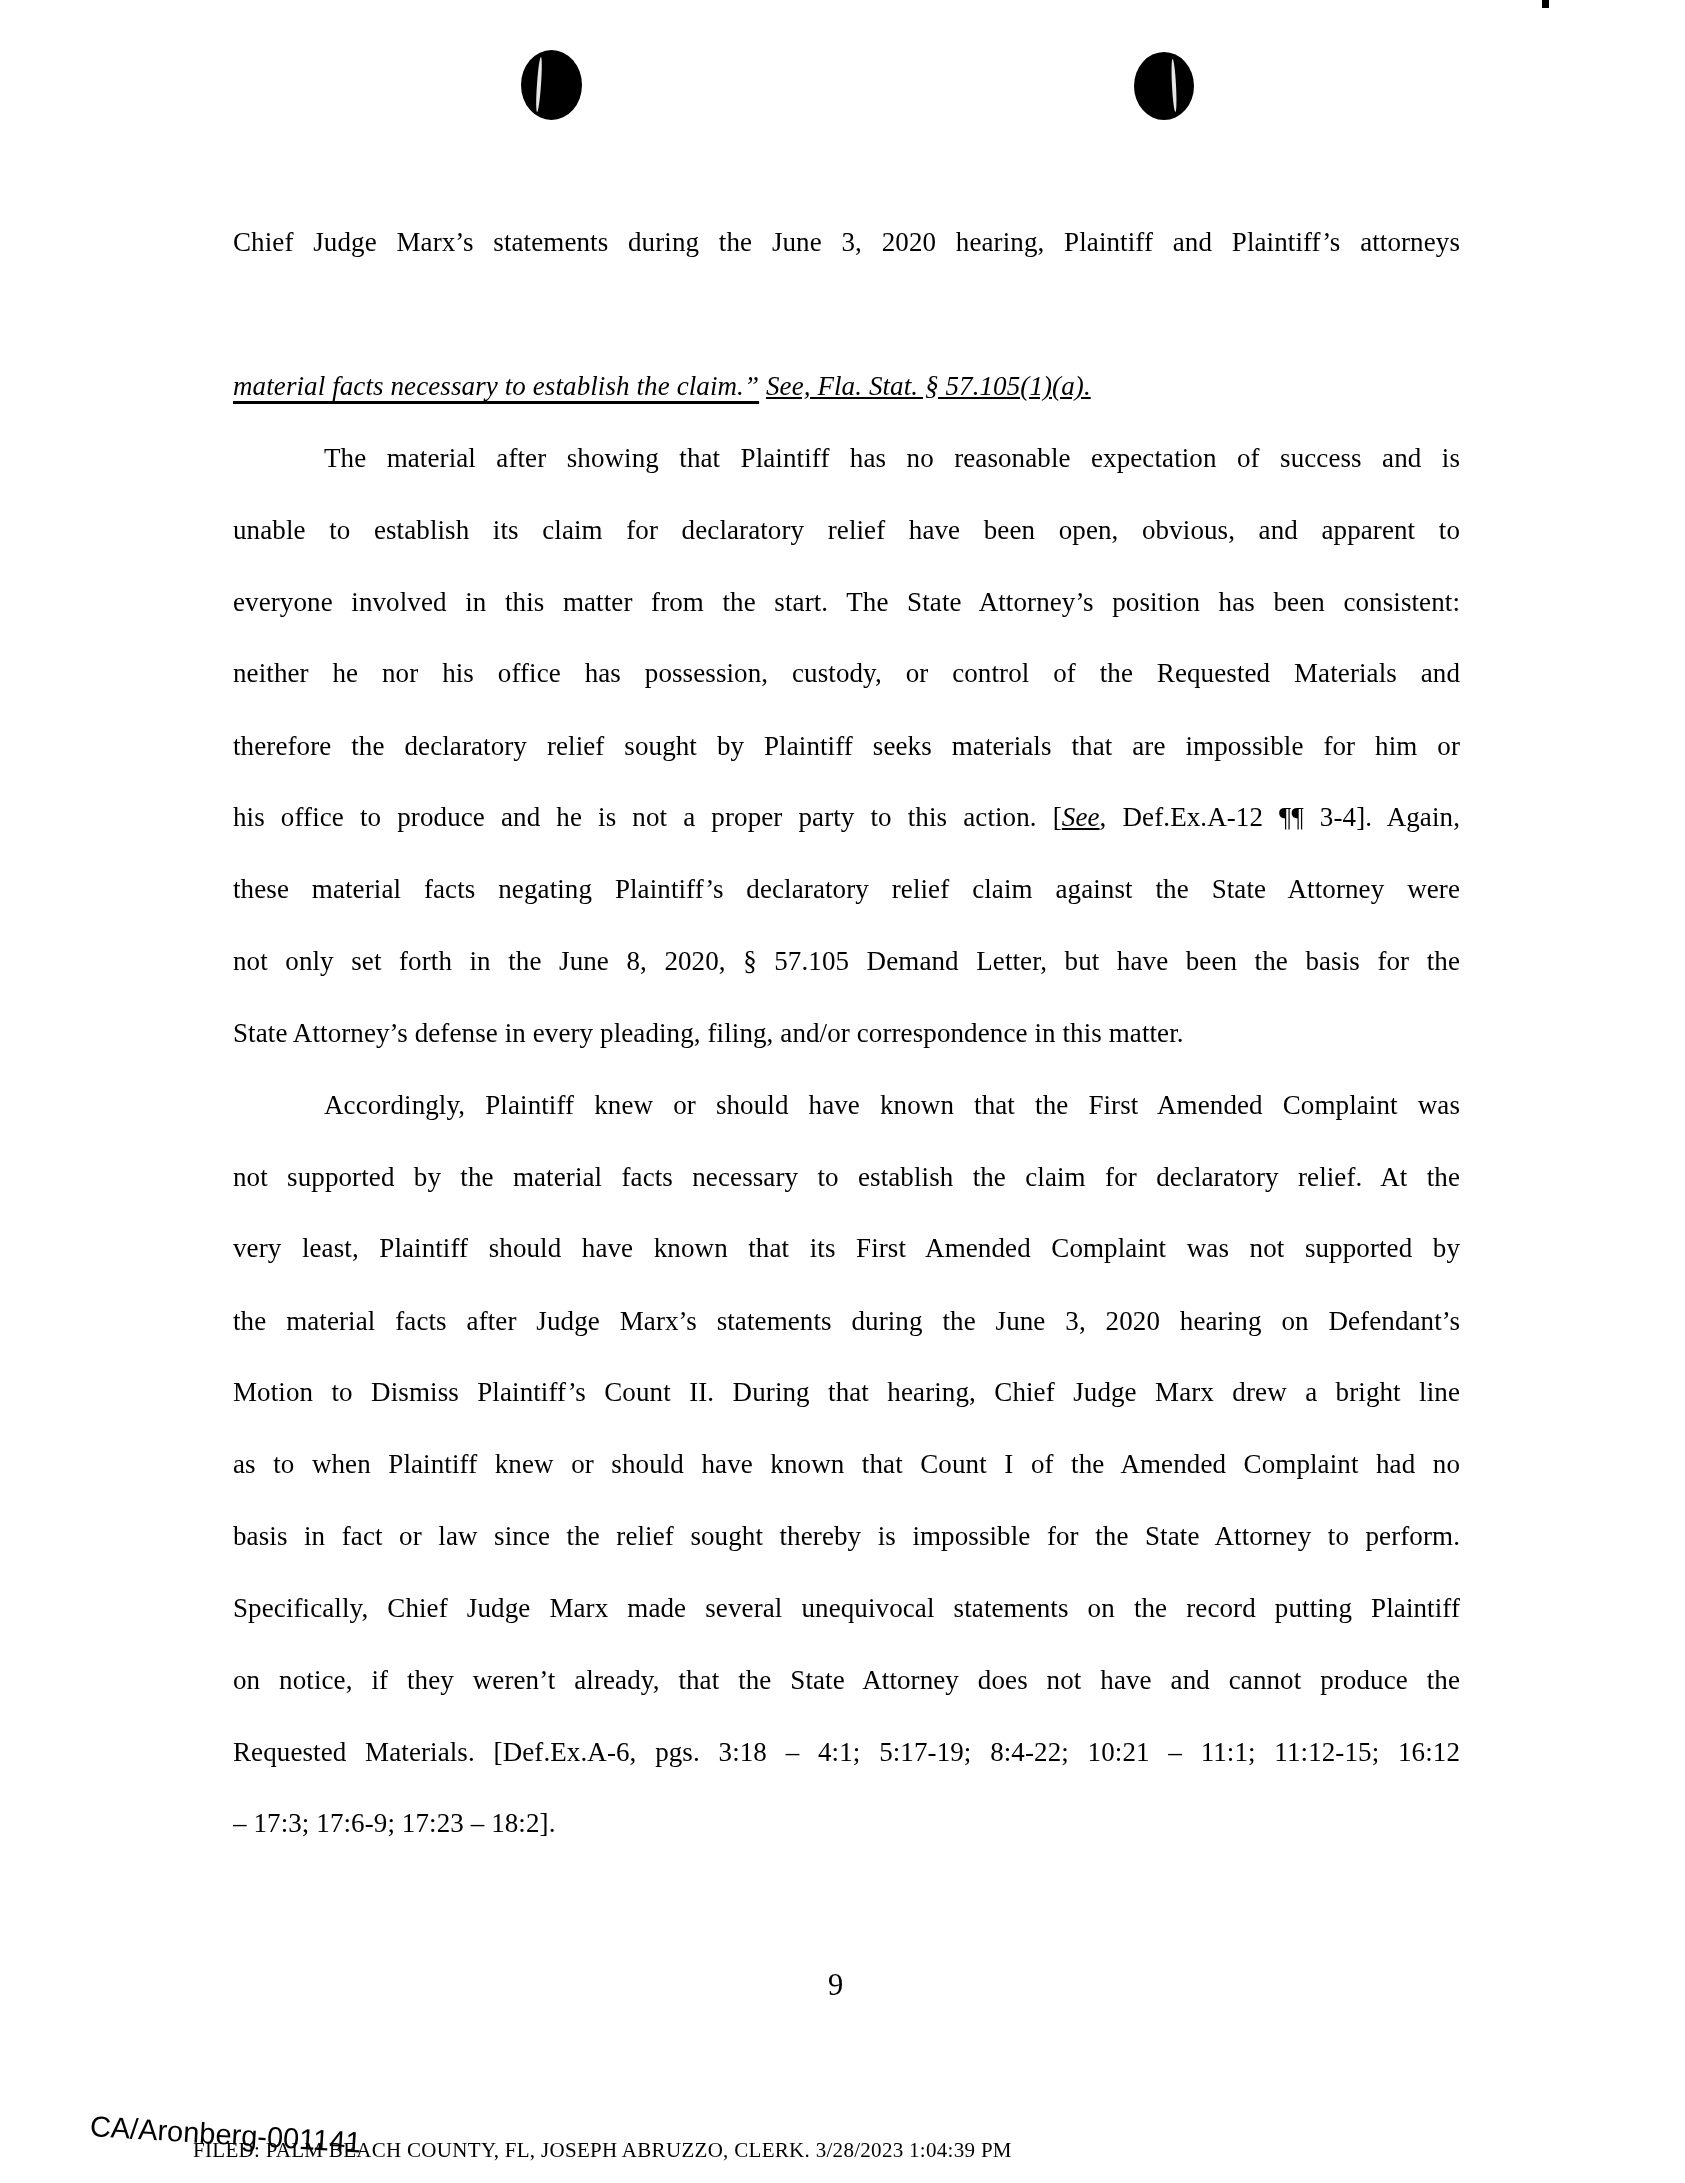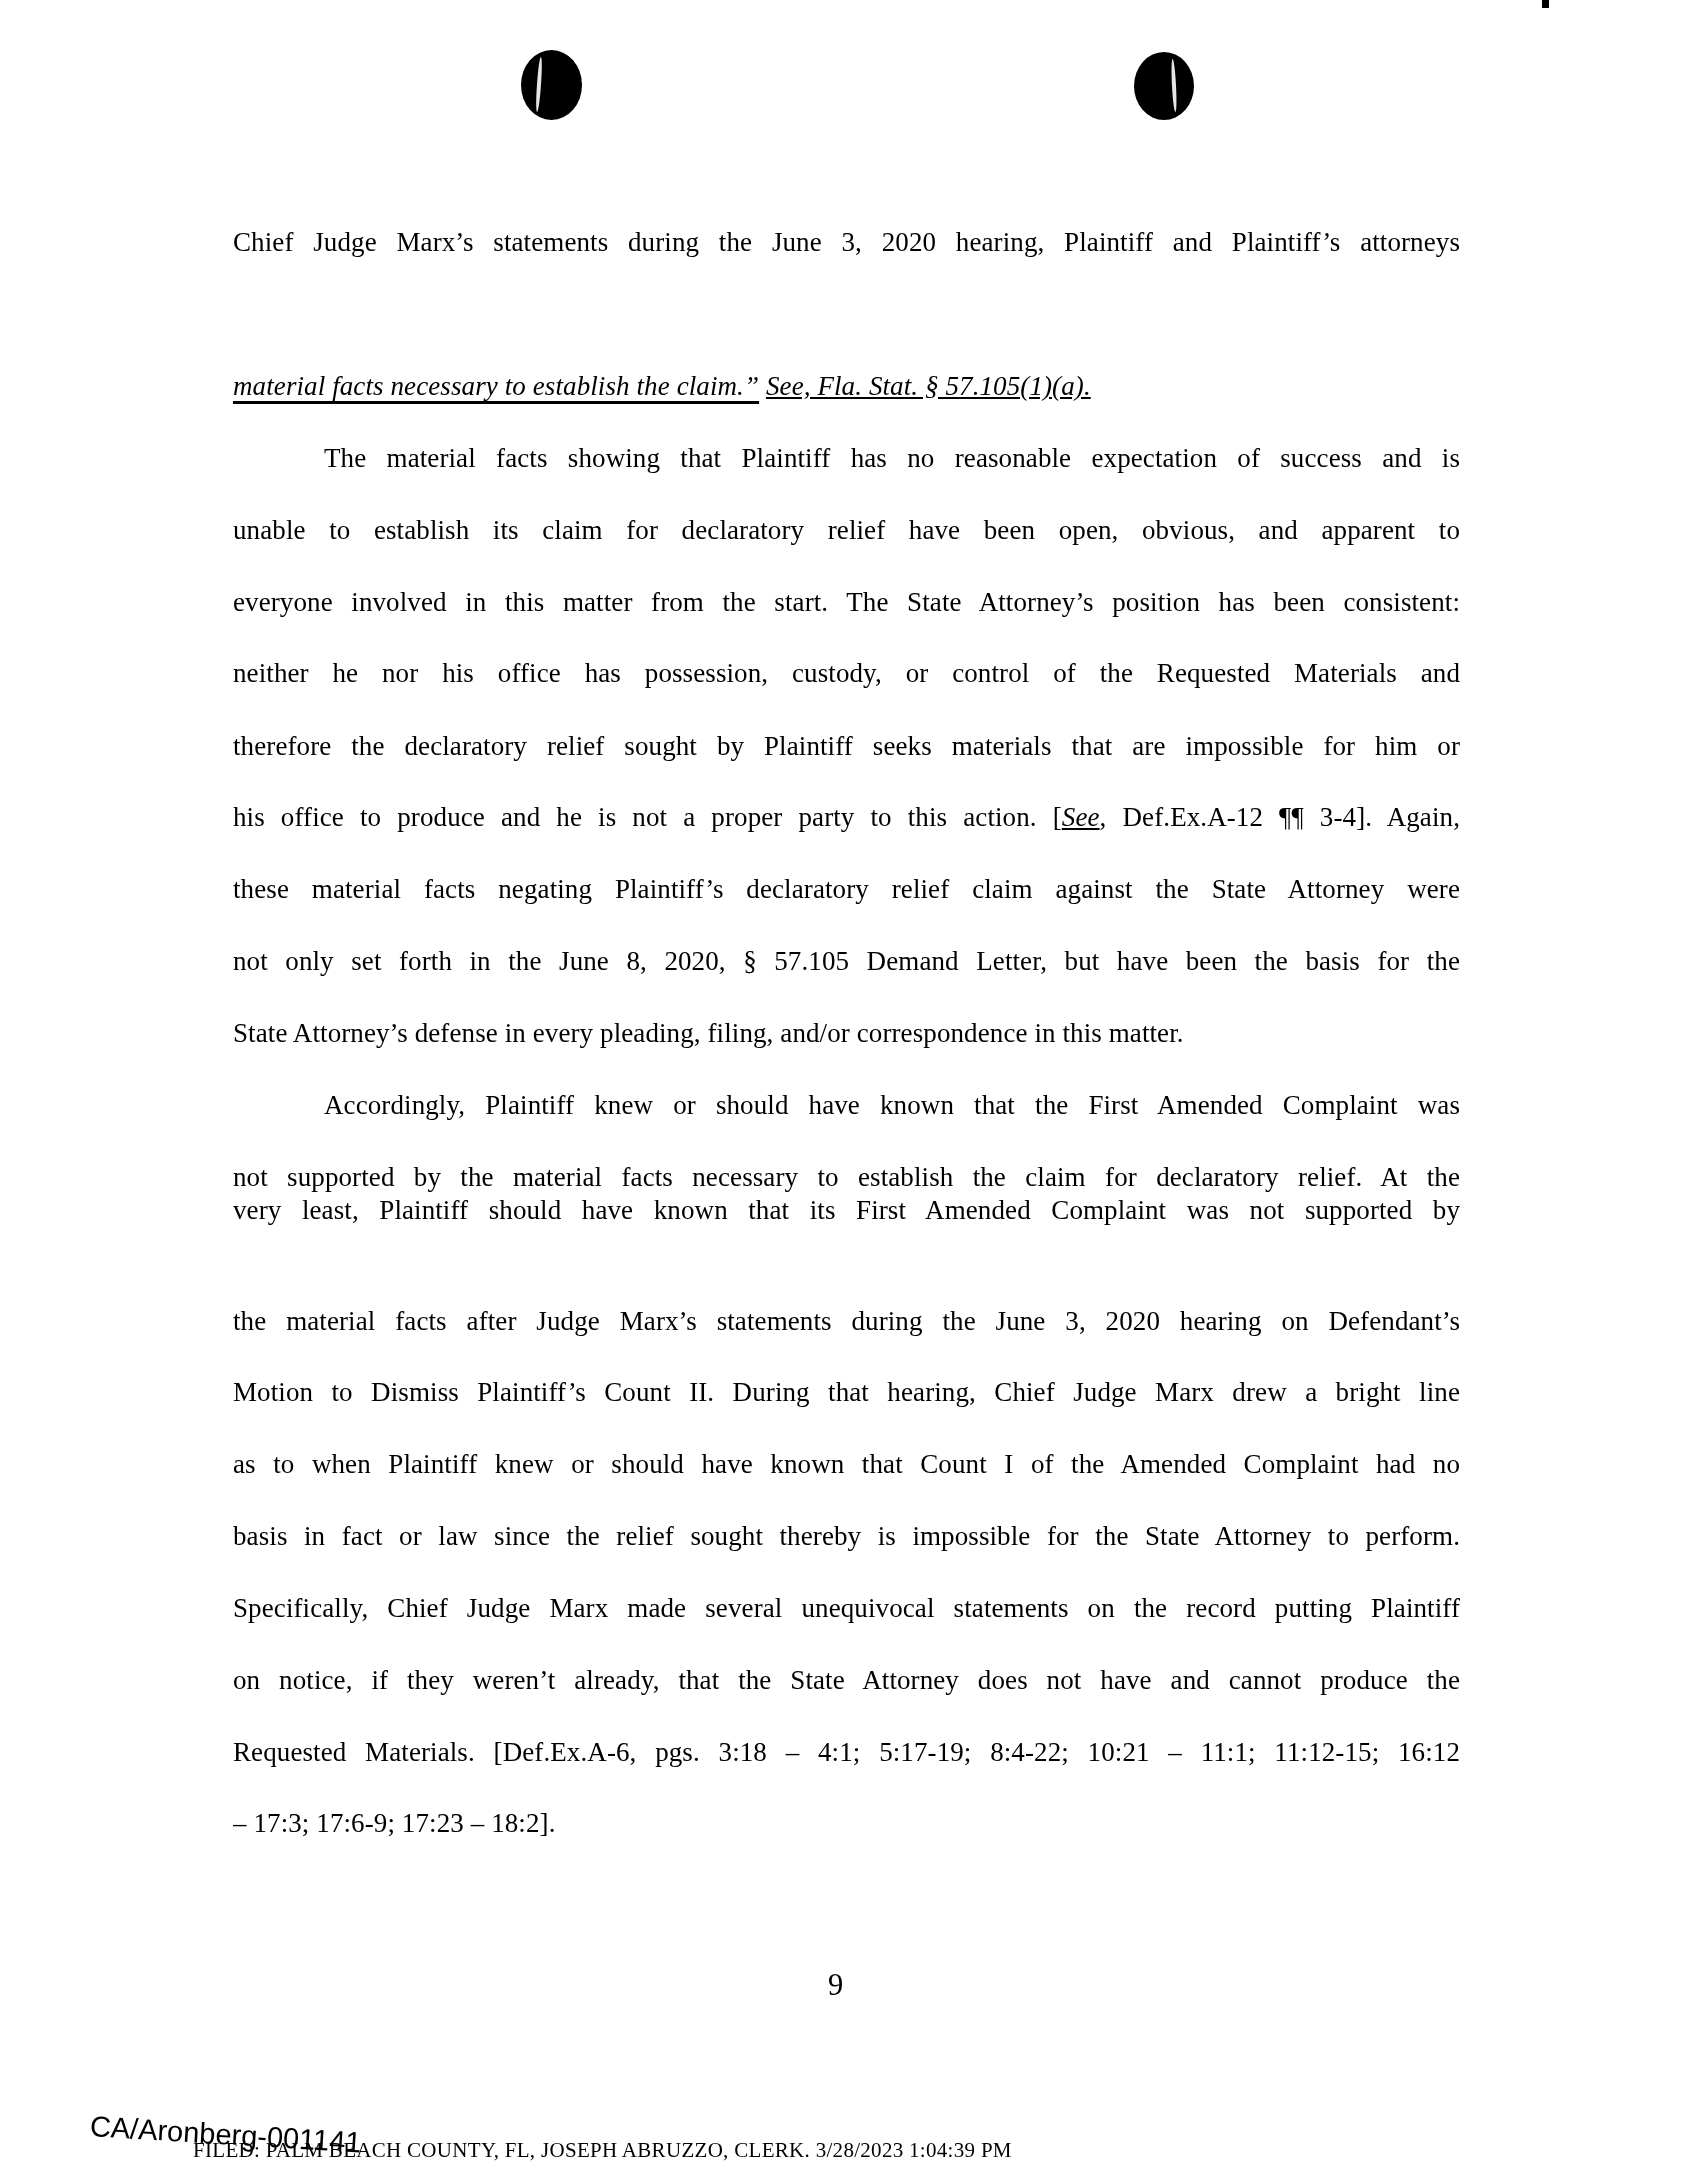--- a/index.html
+++ b/index.html
@@ -113,32 +113,32 @@
     <span class="sliver"></span>
   </div>
   <div class="punch punch-right">
     <span class="sliver"></span>
   </div>
   <div class="scan-tick"></div>
 
   <div class="text-block" id="text-block">
       <div class="line justify" style="top: 223px;"><span>Chief Judge Marx’s statements during the June 3, 2020 hearing, Plaintiff and Plaintiff’s attorneys</span></div>
       <div class="line" style="top: 367px;"><span class="it ul">material facts necessary to establish the claim.”</span><span> </span><span class="it">See, Fla. Stat. § 57.105(1)(a).</span></div>
-      <div class="line justify indent" style="top: 439px;"><span>The material facts showing that Plaintiff has no reasonable expectation of success and is</span></div>
+      <div class="line justify indent" style="top: 439px;"><span>The material after showing that Plaintiff has no reasonable expectation of success and is</span></div>
       <div class="line justify" style="top: 511px;"><span>unable to establish its claim for declaratory relief have been open, obvious, and apparent to</span></div>
       <div class="line justify" style="top: 583px;"><span>everyone involved in this matter from the start.  The State Attorney’s position has been consistent:</span></div>
       <div class="line justify" style="top: 654px;"><span>neither he nor his office has possession, custody, or control of the Requested Materials and</span></div>
       <div class="line justify" style="top: 727px;"><span>therefore the declaratory relief sought by Plaintiff seeks materials that are impossible for him or</span></div>
       <div class="line justify" style="top: 798px;"><span>his office to produce and he is not a proper party to this action. [</span><span class="it">See</span><span>, Def.Ex.A-12 ¶¶ 3-4]. Again,</span></div>
       <div class="line justify" style="top: 870px;"><span>these material facts negating Plaintiff’s declaratory relief claim against the State Attorney were</span></div>
       <div class="line justify" style="top: 942px;"><span>not only set forth in the June 8, 2020, § 57.105 Demand Letter, but have been the basis for the</span></div>
       <div class="line" style="top: 1014px;"><span>State Attorney’s defense in every pleading, filing, and/or correspondence in this matter.</span></div>
       <div class="line justify indent" style="top: 1086px;"><span>Accordingly, Plaintiff knew or should have known that the First Amended Complaint was</span></div>
       <div class="line justify" style="top: 1158px;"><span>not supported by the material facts necessary to establish the claim for declaratory relief. At the</span></div>
-      <div class="line justify" style="top: 1191px;"><span>very least, Plaintiff should have known that its First Amended Complaint was not supported by</span></div>
+      <div class="line justify" style="top: 1229px;"><span>very least, Plaintiff should have known that its First Amended Complaint was not supported by</span></div>
       <div class="line justify" style="top: 1302px;"><span>the material facts after Judge Marx’s statements during the June 3, 2020 hearing on Defendant’s</span></div>
       <div class="line justify" style="top: 1373px;"><span>Motion to Dismiss Plaintiff’s Count II.  During that hearing, Chief Judge Marx drew a bright line</span></div>
       <div class="line justify" style="top: 1445px;"><span>as to when Plaintiff knew or should have known that Count I of the Amended Complaint had no</span></div>
       <div class="line justify" style="top: 1517px;"><span>basis in fact or law since the relief sought thereby is impossible for the State Attorney to perform.</span></div>
       <div class="line justify" style="top: 1589px;"><span>Specifically, Chief Judge Marx made several unequivocal statements on the record putting Plaintiff</span></div>
       <div class="line justify" style="top: 1661px;"><span>on notice, if they weren’t already, that the State Attorney does not have and cannot produce the</span></div>
       <div class="line justify" style="top: 1733px;"><span>Requested Materials. [Def.Ex.A-6, pgs. 3:18 – 4:1; 5:17-19; 8:4-22; 10:21 – 11:1; 11:12-15; 16:12</span></div>
       <div class="line" style="top: 1804px;"><span>– 17:3; 17:6-9; 17:23 – 18:2].</span></div>
     </div>
 

